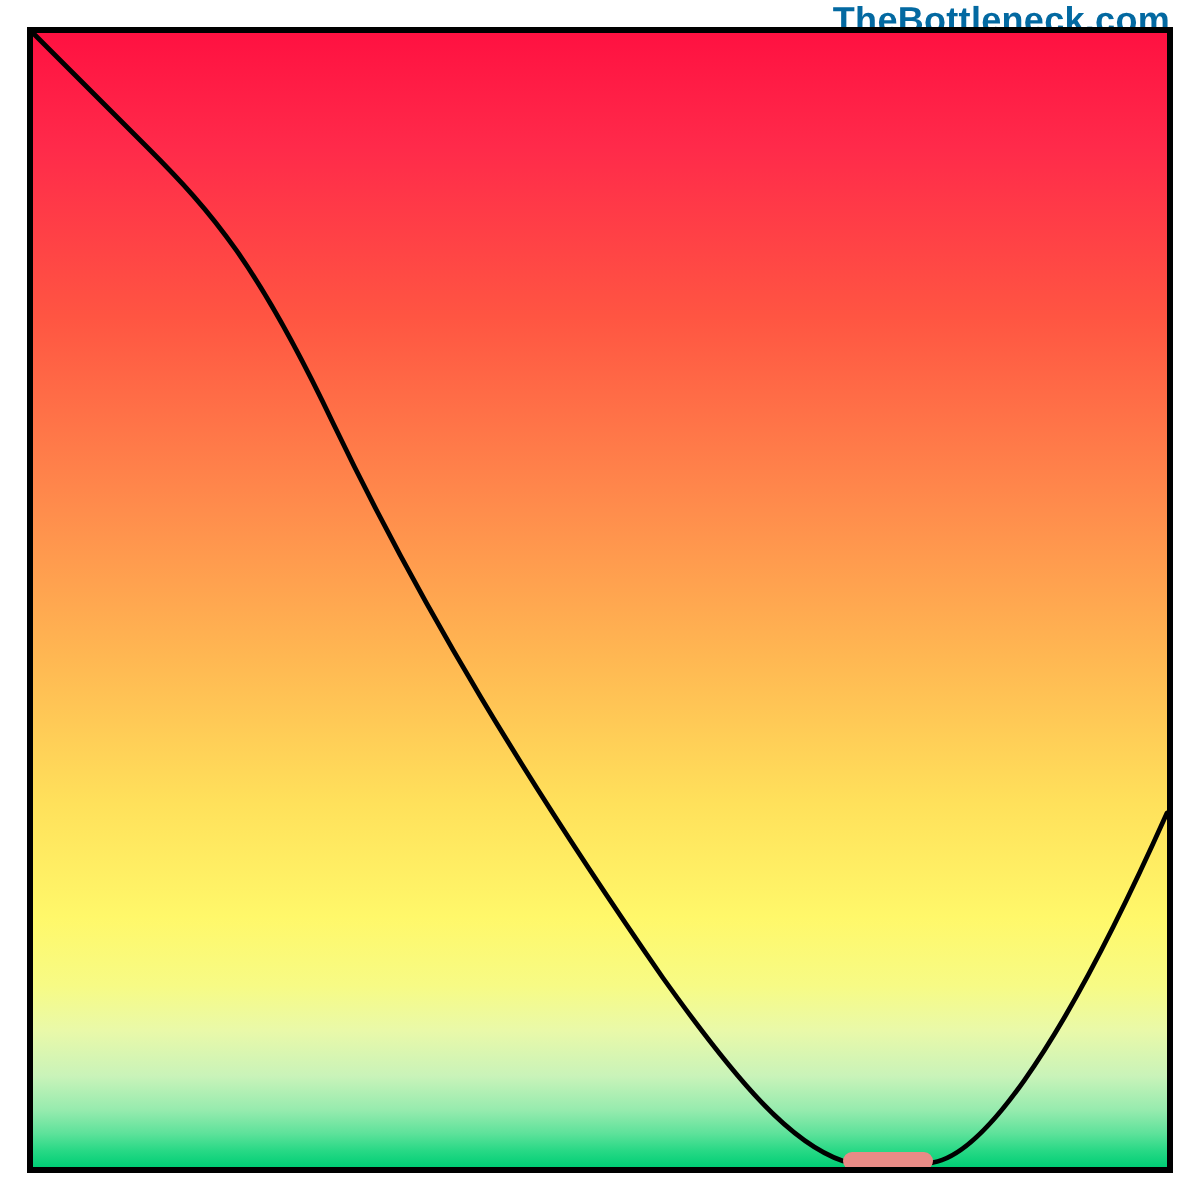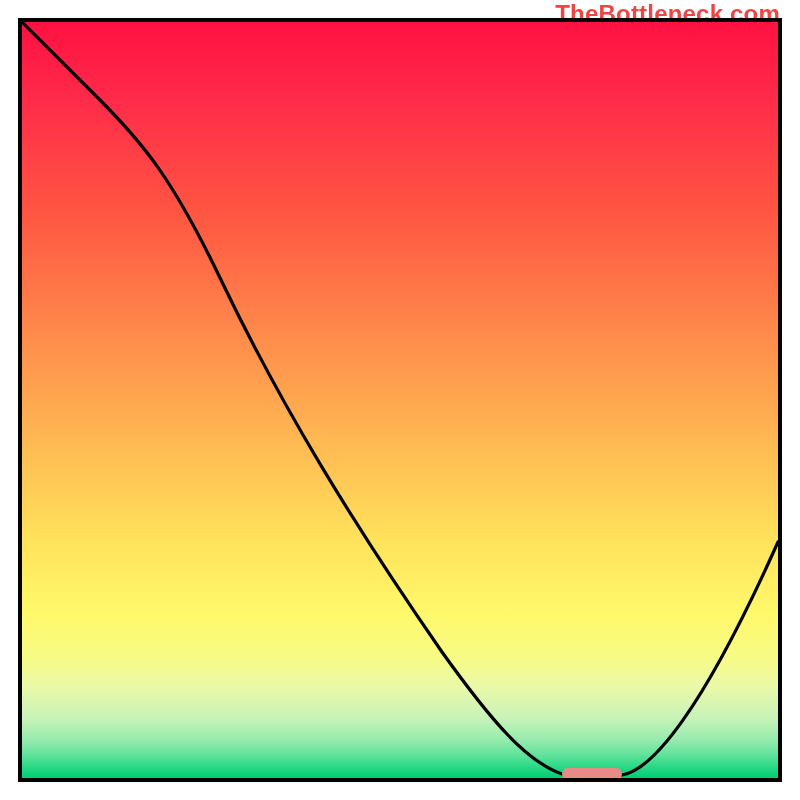--- a/index.html
+++ b/index.html
@@ -57,21 +57,21 @@
     height: 12px;
     border-radius: 6px;
     background: #e88b86;
   }
   .watermark {
     position: absolute;
     top: 0px;
     right: 20px;
     font-size: 24px;
     font-weight: 600;
-    color: #ef4444;
+    color: #0369a1;
     letter-spacing: 0.2px;
   }
 </style>
 </head>
 <body>
 
 <div class="chart-wrap">
 
   <div class="watermark">TheBottleneck.com</div>
 

